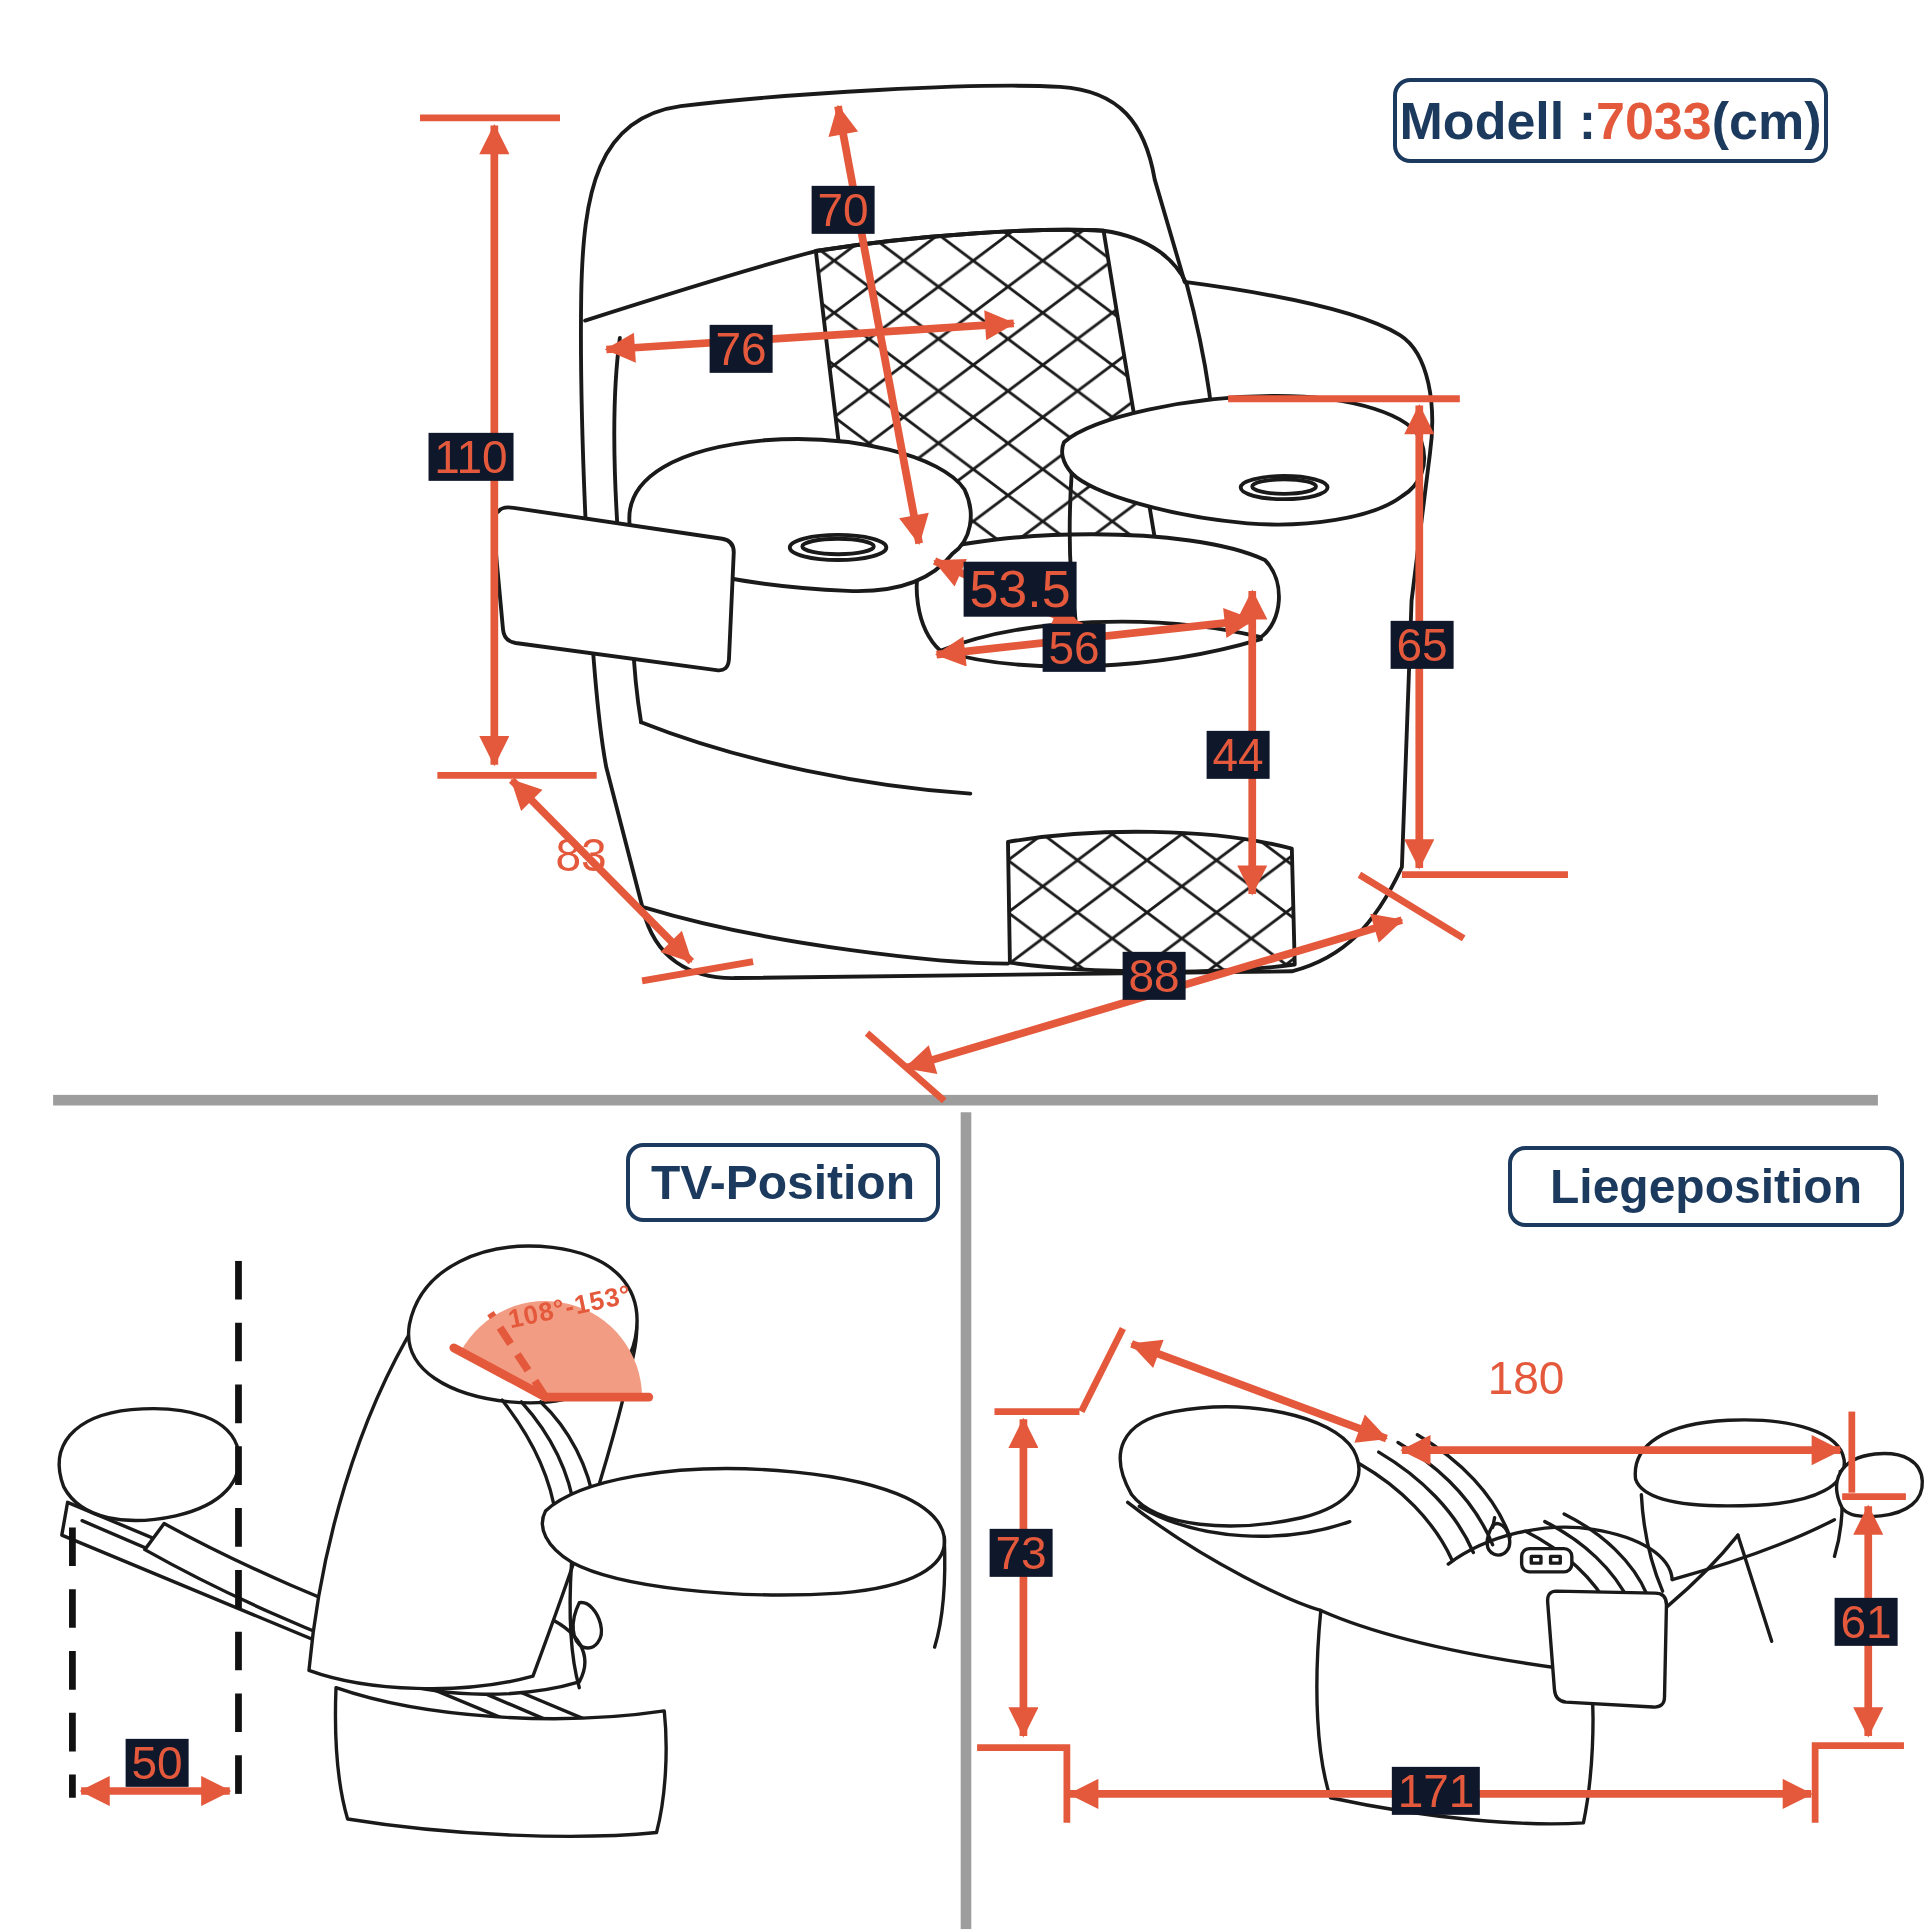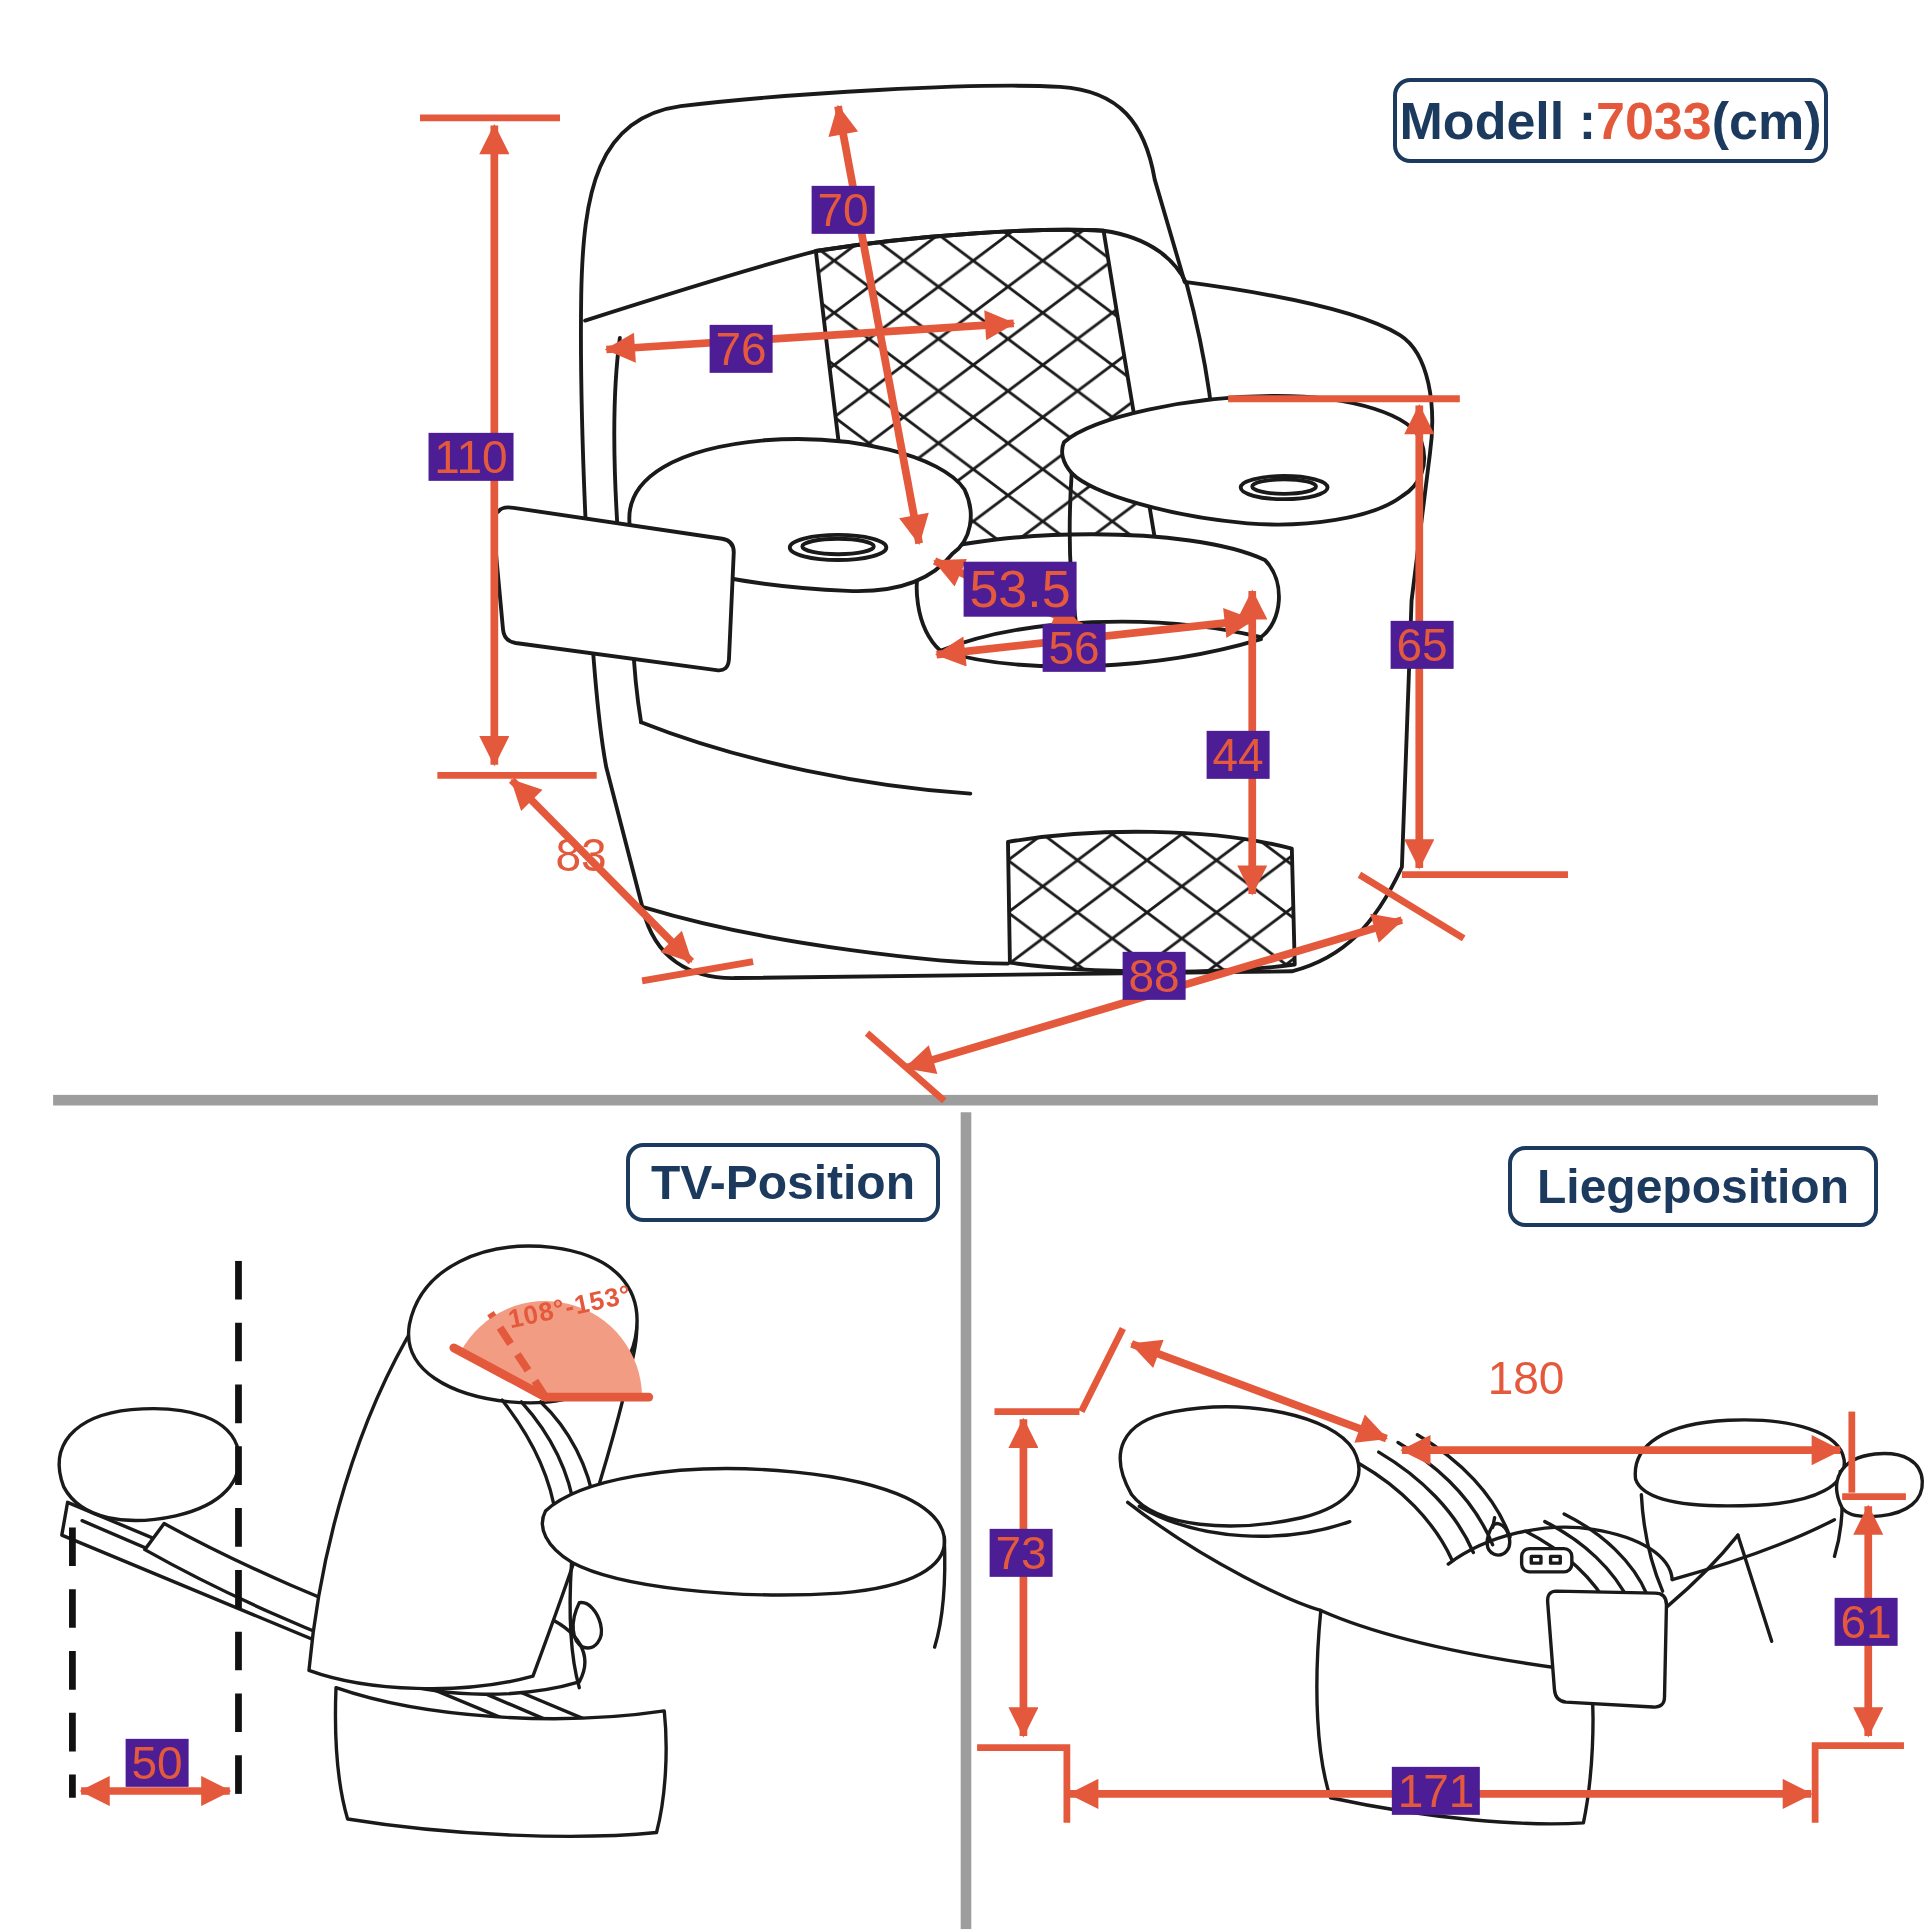--- a/index.html
+++ b/index.html
@@ -7,32 +7,32 @@
     --navy:#1C3A5E;
     --divider:#9D9D9D;
     --ink:#1a1a1a;
   }
   html,body{margin:0;padding:0;background:#fff;}
   #stage{position:relative;width:1931px;height:1931px;background:#fff;overflow:hidden;
          font-family:"Liberation Sans",sans-serif;}
   #stage svg{position:absolute;left:0;top:0;}
   .lbl{position:absolute;transform:translate(-50%,-50%);
        font-family:"Liberation Sans",sans-serif;font-size:46px;color:var(--orange);
-       background:#4c1d95;padding:0 5.8px;line-height:1.05;white-space:nowrap;}
+       background:#0f172a;padding:0 5.8px;line-height:1.05;white-space:nowrap;}
   .lbl.small{font-size:52px;}
   .lbl.nobg{background:transparent;padding:0;}
   .lbl.angle{font-size:26px;font-weight:bold;background:transparent;
              transform:translate(-50%,-50%) rotate(-12deg);letter-spacing:1px;}
   .tag{position:absolute;display:inline-flex;align-items:center;justify-content:center;
        border:4.8px solid var(--navy);border-radius:17.4px;background:#fff;color:var(--navy);
        font-weight:bold;font-family:"Liberation Sans",sans-serif;margin-top:20px;}
   #model-box{left:1393px;top:58px;width:427px;height:77px;font-size:52px;}
   #model-box .accent{color:var(--orange);}
   #tv-box{left:626px;top:1123px;height:71px;padding:0 21px;font-size:48px;}
-  #liege-box{left:1508px;top:1126px;height:73px;padding:0 25px;font-size:48px;}
+  #liege-box{left:1508px;top:1126px;height:73px;padding:0 38px;font-size:48px;}
 </style>
 </head>
 <body>
 
 <div id="stage">
 
   <svg width="1931" height="1931" viewBox="0 0 2000 2000">
     <defs>
       <marker id="arr" viewBox="0 0 10 10" refX="9.5" refY="5" markerWidth="5.2" markerHeight="3.9" orient="auto-start-reverse" markerUnits="strokeWidth">
         <path d="M0 0 L10 5 L0 10 z" fill="#E4593C"></path>

